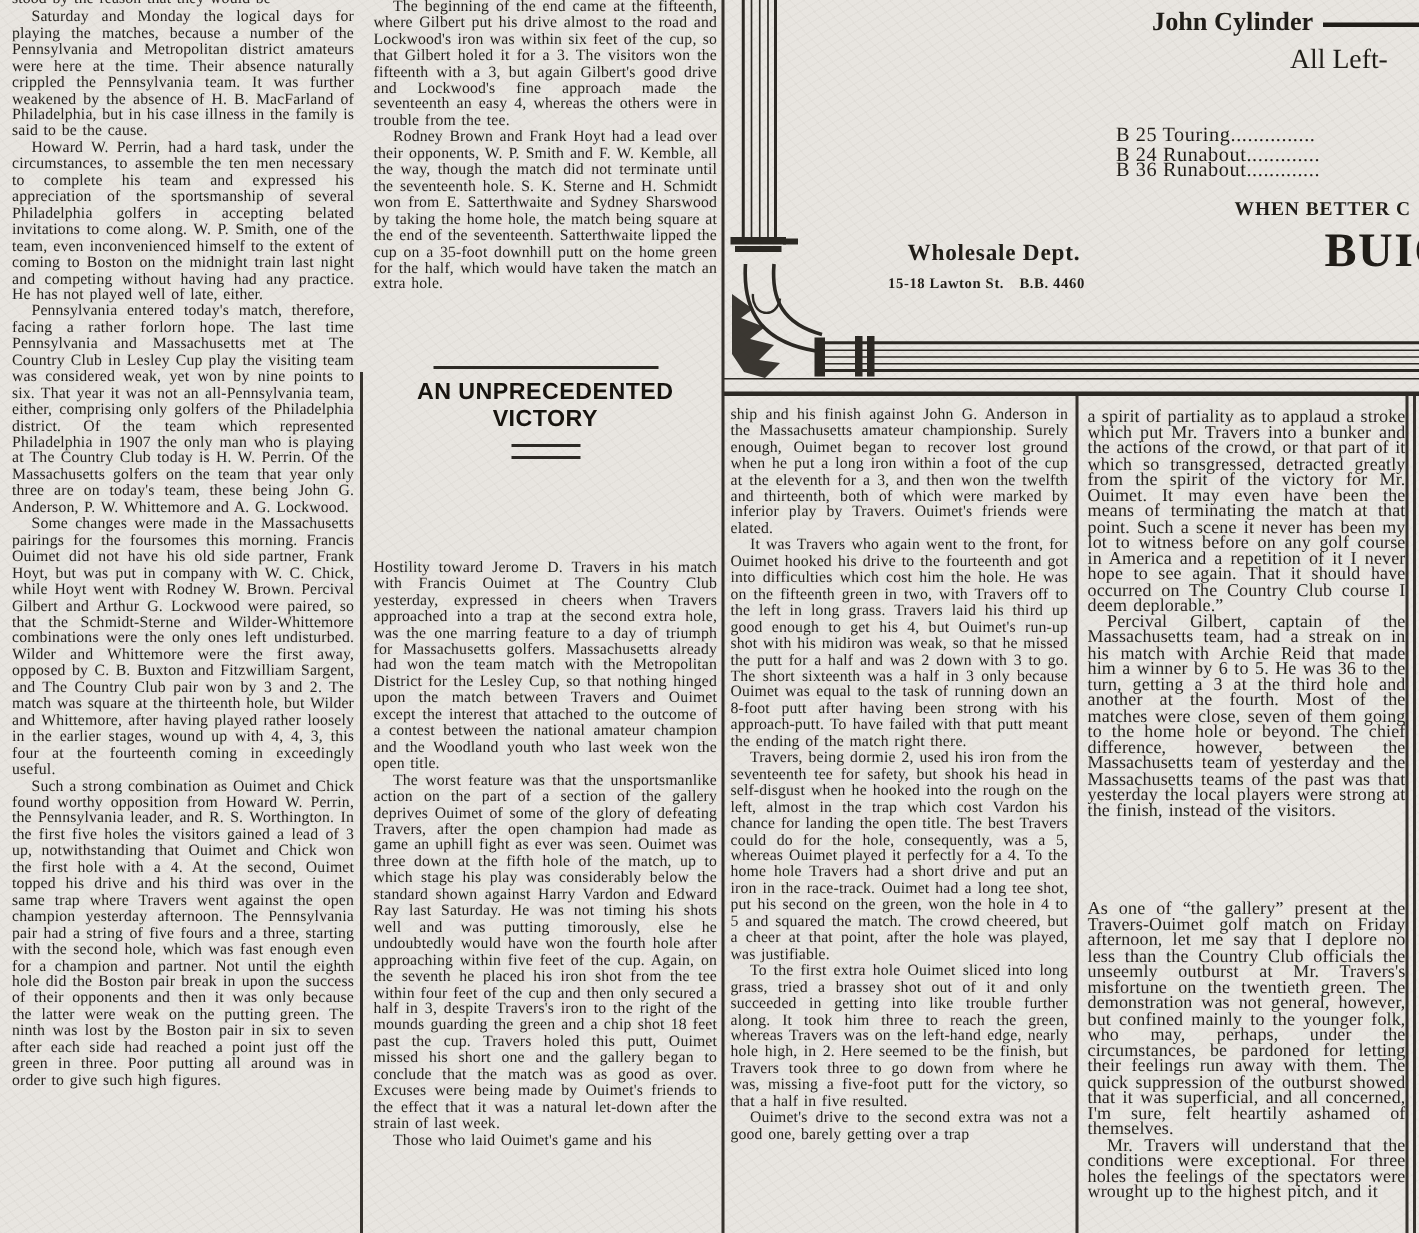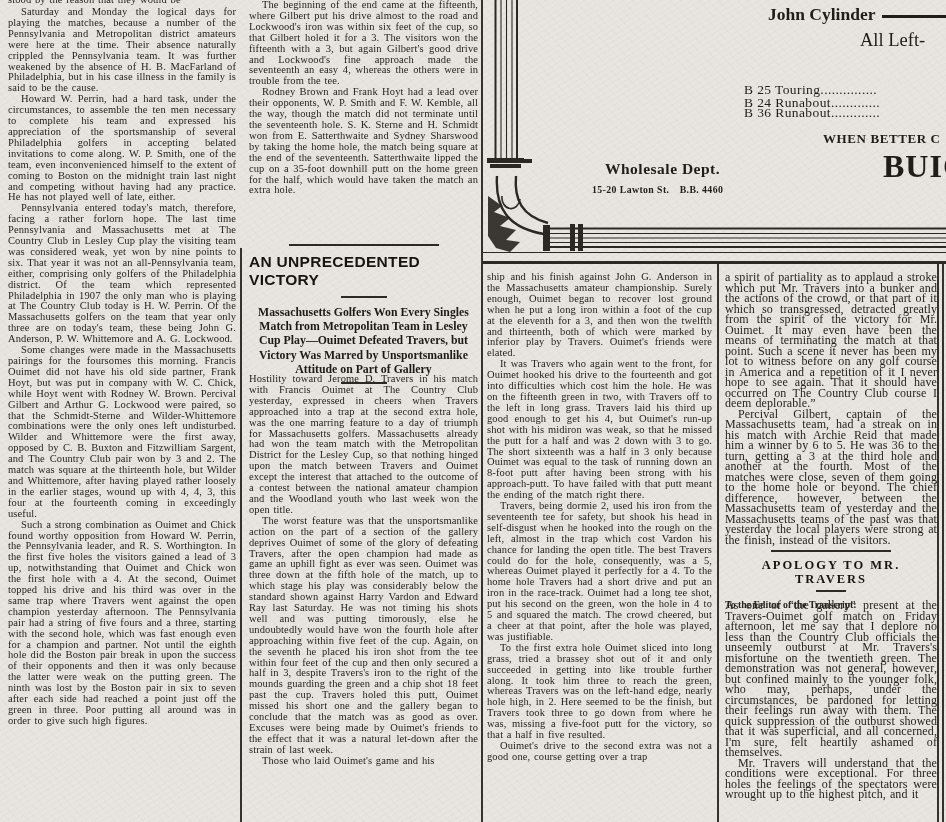--- a/index.html
+++ b/index.html
@@ -18,21 +18,21 @@
   .col p{margin:0;text-indent:13px;}
   .col p.cont{text-indent:0;}
   .frag{height:7px;overflow:hidden;}
   .frag span{display:block;margin-top:-5px;white-space:nowrap;font-size:10.5px;}
   .vrule{position:absolute;background:#35312c;}
   .hrule{position:absolute;background:#2c2924;}
   .rule-long{height:2px;background:#2c2924;width:150px;margin:0 auto;}
   .rule-short{height:2px;background:#2c2924;width:46px;margin:0 auto;}
   .headline1{
     font-family:"Liberation Sans", sans-serif;font-weight:bold;
-    font-size:15.5px;line-height:18px;color:#17140f;
+    font-size:15.5px;line-height:18px;text-align:center;color:#17140f;
     letter-spacing:0.3px;margin:0;
   }
   .subhead{
     font-weight:bold;font-size:11.8px;line-height:14.2px;text-align:center;
     color:#1d1a15;text-indent:0 !important;
   }
   .headline2{
     font-weight:bold;font-size:12.5px;line-height:14px;text-align:center;
     letter-spacing:2px;color:#17140f;margin:0;
   }
@@ -68,40 +68,39 @@
 
   <div class="col" style="left:249px;top:0;width:229px;height:224px;">
     <p>The beginning of the end came at the fifteenth, where Gilbert put his drive almost to the road and Lockwood's iron was within six feet of the cup, so that Gilbert holed it for a 3. The visitors won the fifteenth with a 3, but again Gilbert's good drive and Lockwood's fine approach made the seventeenth an easy 4, whereas the others were in trouble from the tee.</p>
     <p>Rodney Brown and Frank Hoyt had a lead over their opponents, W. P. Smith and F. W. Kemble, all the way, though the match did not terminate until the seventeenth hole. S. K. Sterne and H. Schmidt won from E. Satterthwaite and Sydney Sharswood by taking the home hole, the match being square at the end of the seventeenth. Satterthwaite lipped the cup on a 35-foot downhill putt on the home green for the half, which would have taken the match an extra hole.</p>
   </div>
 
   <div style="position:absolute;left:249px;top:228px;width:229px;">
     <div class="rule-long" style="margin-top:16px;"></div>
     <h1 class="headline1" style="margin-top:7px;">AN UNPRECEDENTED VICTORY</h1>
     <div class="rule-short" style="margin-top:7px;"></div>
-    <p class="subhead" style="margin:7px 6px 0;">Massachusetts Golfers Won Every Singles Match from Metropolitan Team in Lesley Cup Play—Ouimet Defeated Travers, but Victory Was Marred by Unsportsmanlike Attitude on Part of Gallery</p>
     <div class="rule-short" style="margin-top:6px;"></div>
   </div>
 
   <div class="col" style="left:249px;top:374px;width:229px;height:448px;">
     <p class="cont">Hostility toward Jerome D. Travers in his match with Francis Ouimet at The Country Club yesterday, expressed in cheers when Travers approached into a trap at the second extra hole, was the one marring feature to a day of triumph for Massachusetts golfers. Massachusetts already had won the team match with the Metropolitan District for the Lesley Cup, so that nothing hinged upon the match between Travers and Ouimet except the interest that attached to the outcome of a contest between the national amateur champion and the Woodland youth who last week won the open title.</p>
     <p>The worst feature was that the unsportsmanlike action on the part of a section of the gallery deprives Ouimet of some of the glory of defeating Travers, after the open champion had made as game an uphill fight as ever was seen. Ouimet was three down at the fifth hole of the match, up to which stage his play was considerably below the standard shown against Harry Vardon and Edward Ray last Saturday. He was not timing his shots well and was putting timorously, else he undoubtedly would have won the fourth hole after approaching within five feet of the cup. Again, on the seventh he placed his iron shot from the tee within four feet of the cup and then only secured a half in 3, despite Travers's iron to the right of the mounds guarding the green and a chip shot 18 feet past the cup. Travers holed this putt, Ouimet missed his short one and the gallery began to conclude that the match was as good as over. Excuses were being made by Ouimet's friends to the effect that it was a natural let-down after the strain of last week.</p>
     <p>Those who laid Ouimet's game and his</p>
   </div>
 
   <div class="ad">
     <div class="ad-fc">John Cylinder</div>
     <div class="ad-fcdash"></div>
     <div class="ad-al">All Left-</div>
     <div class="ad-model" style="top:58px;margin-top:37px;">B 24 Runabout.............</div>
     <div class="ad-model" style="top:82px;">B 25 Touring...............</div>
     <div class="ad-model" style="top:105px;">B 36 Runabout.............</div>
     <div class="ad-slogan">WHEN BETTER C</div>
     <div class="ad-dept">Wholesale Dept.</div>
-    <div class="ad-addr">15-20 Lawton St. B.B. 4460</div>
+    <div class="ad-addr">15-18 Lawton St. B.B. 4460</div>
     <div class="ad-brand">BUIC</div>
 
     <svg class="orn" width="460" height="262" viewBox="0 0 460 262">
       <g stroke="#2b2823" fill="none">
         <line x1="9.5" y1="0" x2="9.5" y2="158" stroke-width="2"></line>
         <line x1="15" y1="0" x2="15" y2="158" stroke-width="1.1"></line>
         <line x1="20.5" y1="0" x2="20.5" y2="158" stroke-width="1.1"></line>
         <line x1="26" y1="0" x2="26" y2="158" stroke-width="1.1"></line>
         <line x1="31" y1="0" x2="31" y2="158" stroke-width="2"></line>
         <path d="M 11,176 C 9,208 22,228 58,234" stroke-width="2.4"></path>
@@ -126,34 +125,28 @@
   </div>
 
   <div class="hrule" style="left:482px;top:252px;width:464px;height:1px;"></div>
   <div class="hrule" style="left:482px;top:261px;width:464px;height:2.5px;"></div>
 
   <div class="col" style="left:487px;top:272px;width:225px;height:550px;">
     <p class="cont">ship and his finish against John G. Anderson in the Massachusetts amateur championship. Surely enough, Ouimet began to recover lost ground when he put a long iron within a foot of the cup at the eleventh for a 3, and then won the twelfth and thirteenth, both of which were marked by inferior play by Travers. Ouimet's friends were elated.</p>
     <p>It was Travers who again went to the front, for Ouimet hooked his drive to the fourteenth and got into difficulties which cost him the hole. He was on the fifteenth green in two, with Travers off to the left in long grass. Travers laid his third up good enough to get his 4, but Ouimet's run-up shot with his midiron was weak, so that he missed the putt for a half and was 2 down with 3 to go. The short sixteenth was a half in 3 only because Ouimet was equal to the task of running down an 8-foot putt after having been strong with his approach-putt. To have failed with that putt meant the ending of the match right there.</p>
     <p>Travers, being dormie 2, used his iron from the seventeenth tee for safety, but shook his head in self-disgust when he hooked into the rough on the left, almost in the trap which cost Vardon his chance for landing the open title. The best Travers could do for the hole, consequently, was a 5, whereas Ouimet played it perfectly for a 4. To the home hole Travers had a short drive and put an iron in the race-track. Ouimet had a long tee shot, put his second on the green, won the hole in 4 to 5 and squared the match. The crowd cheered, but a cheer at that point, after the hole was played, was justifiable.</p>
     <p>To the first extra hole Ouimet sliced into long grass, tried a brassey shot out of it and only succeeded in getting into like trouble further along. It took him three to reach the green, whereas Travers was on the left-hand edge, nearly hole high, in 2. Here seemed to be the finish, but Travers took three to go down from where he was, missing a five-foot putt for the victory, so that a half in five resulted.</p>
-    <p>Ouimet's drive to the second extra was not a good one, course getting over a trap</p>
+    <p>Ouimet's drive to the second extra was not a good one, barely getting over a trap</p>
   </div>
 
   <div class="col col4text" style="left:725px;top:272px;width:212px;height:276px;">
     <p class="cont">a spirit of partiality as to applaud a stroke which put Mr. Travers into a bunker and the actions of the crowd, or that part of it which so transgressed, detracted greatly from the spirit of the victory for Mr. Ouimet. It may even have been the means of terminating the match at that point. Such a scene it never has been my lot to witness before on any golf course in America and a repetition of it I never hope to see again. That it should have occurred on The Country Club course I deem deplorable.”</p>
     <p>Percival Gilbert, captain of the Massachusetts team, had a streak on in his match with Archie Reid that made him a winner by 6 to 5. He was 36 to the turn, getting a 3 at the third hole and another at the fourth. Most of the matches were close, seven of them going to the home hole or beyond. The chief difference, however, between the Massachusetts team of yesterday and the Massachusetts teams of the past was that yesterday the local players were strong at the finish, instead of the visitors.</p>
   </div>
 
-  <div style="position:absolute;left:725px;top:548px;width:212px;">
-    <div class="rule-long" style="width:120px;margin-top:2px;"></div>
-    <h2 class="headline2" style="margin-top:6px;">APOLOGY TO MR. TRAVERS</h2>
-    <div class="rule-short" style="width:30px;margin-top:4px;"></div>
-    <p class="salutation" style="margin:7px 0 0;">To the Editor of the Transcript:</p>
-  </div>
 
   <div class="col col4text" style="left:725px;top:600px;width:212px;height:222px;">
     <p class="cont">As one of “the gallery” present at the Travers-Ouimet golf match on Friday afternoon, let me say that I deplore no less than the Country Club officials the unseemly outburst at Mr. Travers's misfortune on the twentieth green. The demonstration was not general, however, but confined mainly to the younger folk, who may, perhaps, under the circumstances, be pardoned for letting their feelings run away with them. The quick suppression of the outburst showed that it was superficial, and all concerned, I'm sure, felt heartily ashamed of themselves.</p>
     <p>Mr. Travers will understand that the conditions were exceptional. For three holes the feelings of the spectators were wrought up to the highest pitch, and it</p>
   </div>
 
   <div class="vrule" style="left:240px;top:248px;width:1.5px;height:574px;"></div>
   <div class="vrule" style="left:481px;top:0;width:1.5px;height:822px;"></div>
   <div class="vrule" style="left:717px;top:264px;width:1.5px;height:558px;"></div>
   <div class="vrule" style="left:937px;top:264px;width:1.5px;height:558px;"></div>

